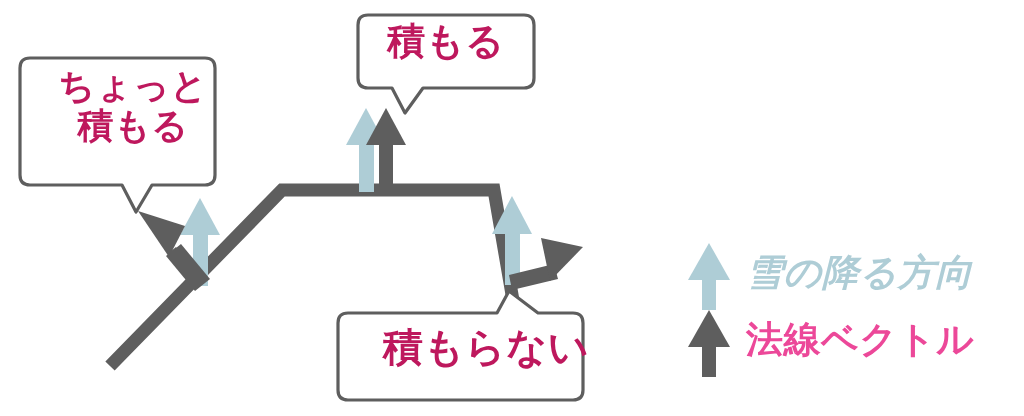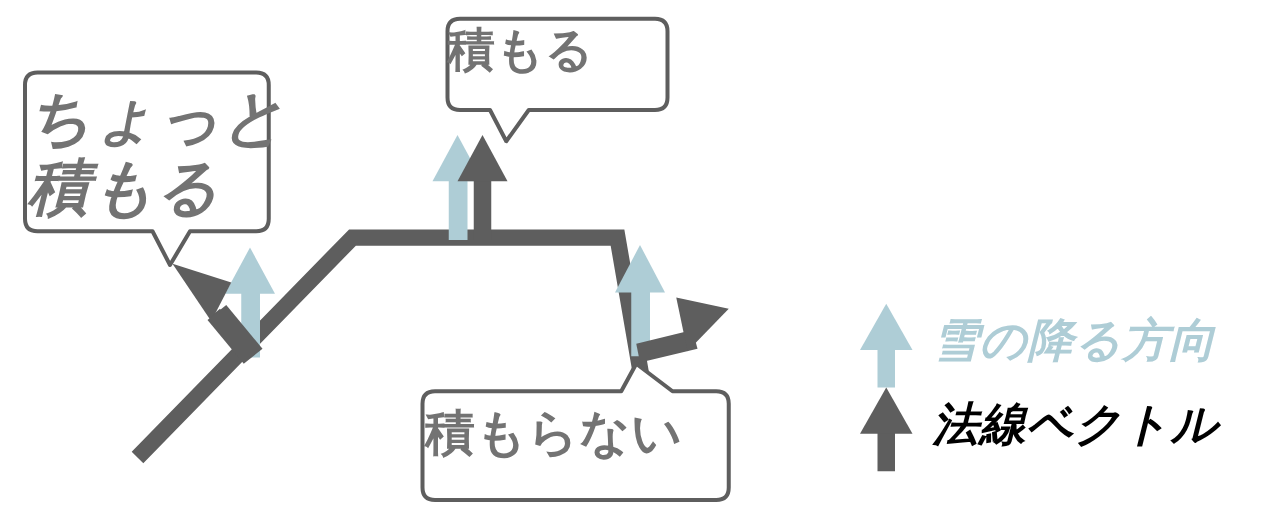--- a/index.html
+++ b/index.html
@@ -21,34 +21,33 @@
   }
   #diagram {
     position: absolute;
     left: 0;
     top: 0;
     width: 1024px;
     height: 416px;
   }
   .bubble-text {
     position: absolute;
-    color: #737373;
+    color: #be185d;
     font-weight: bold;
     line-height: 1.12;
-    text-align: left;
+    text-align: center;
     white-space: pre;
     letter-spacing: 0.5px;
     pointer-events: none;
   }
   #bubble1-text {
-    left: 22px;
+    left: 38px;
     top: 66px;
     width: 190px;
-    font-size: 50px;
-    font-style: italic;
+    font-size: 36px;
   }
   #bubble2-text {
     left: 358px;
     top: 20px;
     width: 176px;
     font-size: 38px;
   }
   #bubble3-text {
     left: 340px;
     top: 325px;
@@ -65,22 +64,21 @@
   }
   #legend-snow-label {
     left: 746px;
     top: 248px;
     color: #aecdd6;
     font-style: italic;
   }
   #legend-normal-label {
     left: 746px;
     top: 315px;
-    color: #000000;
-    font-style: italic;
+    color: #ec4899;
   }
 </style>
 </head>
 <body>
 
 <div id="stage">
 
   <svg id="diagram" viewBox="0 0 1024 416">
     <defs>
       <style>

